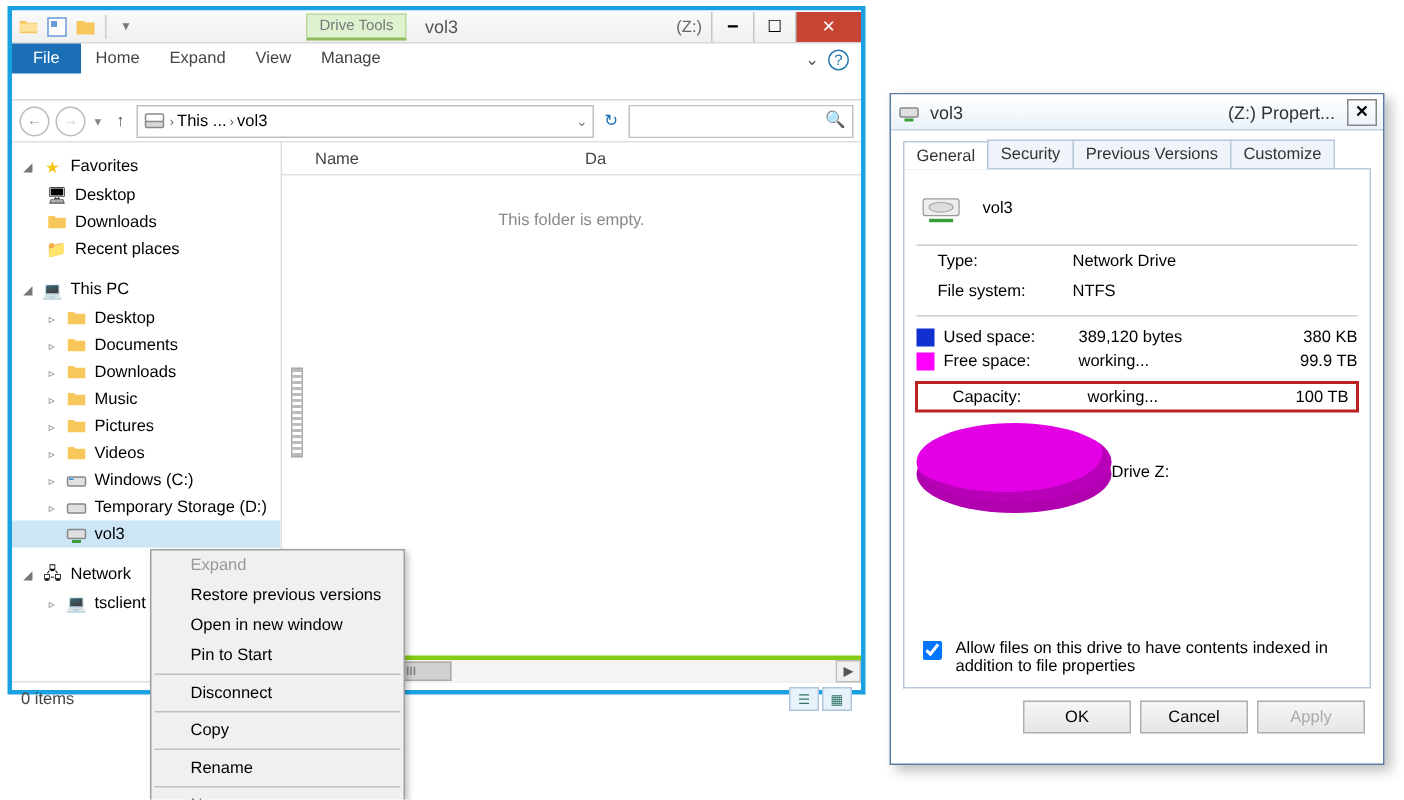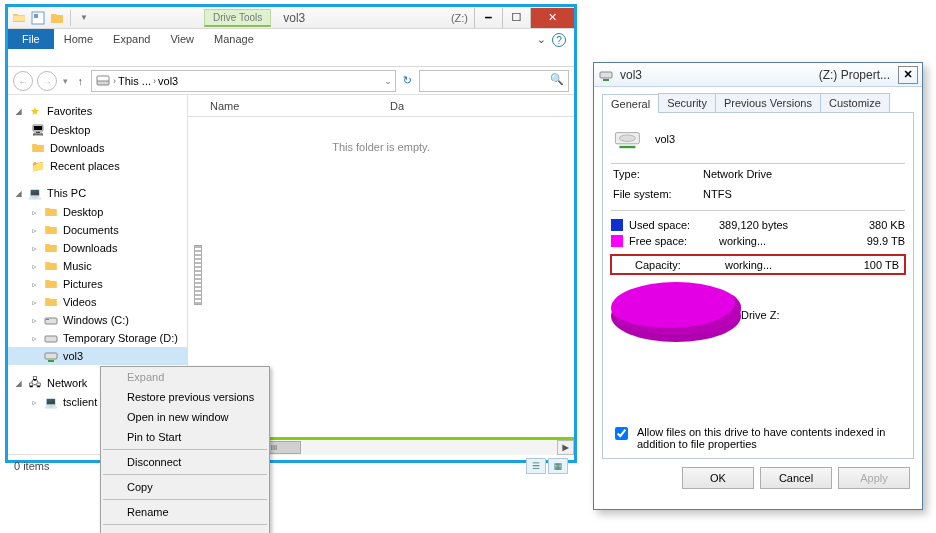--- a/index.html
+++ b/index.html
@@ -95,21 +95,21 @@
   .prop-title .t { margin-left:6px; font-size:12px; color:#333;}
   .prop-title .r { margin-left:auto; font-size:12px; color:#333;}
   .prop-title .x { width:20px;height:18px; margin-left:8px; border:1px solid #888; display:flex; align-items:center; justify-content:center; font-weight:bold;}
   .prop-body { padding:6px 8px 8px;}
   .prop-tabs { display:flex; border-bottom:1px solid #b9c9d9;}
   .prop-tabs .pt { padding:3px 8px; border:1px solid #b9c9d9; border-bottom:none; background:#eef4fa; margin-right:-1px; color:#333;}
   .prop-tabs .pt.active { background:#fff; position:relative; top:1px;}
   .prop-content { border:1px solid #b9c9d9; border-top:none; padding:8px; height: 346px; position:relative;}
   .drv-head { display:flex; align-items:center; gap:10px; padding:4px 2px 10px; border-bottom:1px solid #ccc;}
   .drv-head .drv-ico svg{width:32px;height:28px;}
-  .drv-row { display:flex; padding:4px 2px;}
+  .drv-row { display:flex; padding:4px 2px;margin-left:12px;}
   .drv-row .k{width:90px; color:#000;}
   .drv-row .v{color:#000;}
   .space-sec { border-top:1px solid #ccc; margin-top:6px; padding-top:6px;}
   .sp-row { display:flex; align-items:center; padding:2px 0;}
   .sp-swatch{width:12px;height:12px;margin-right:6px;}
   .sp-label{width:90px;}
   .sp-mid{flex:1;}
   .sp-right{width:60px; text-align:right;}
   .cap-row { display:flex; align-items:center; padding:3px 6px; border-top:1px solid #ccc; margin-top:6px; outline:2px solid #b22; outline-offset:-1px;}
   .cap-row .sp-label{margin-left:18px;}

